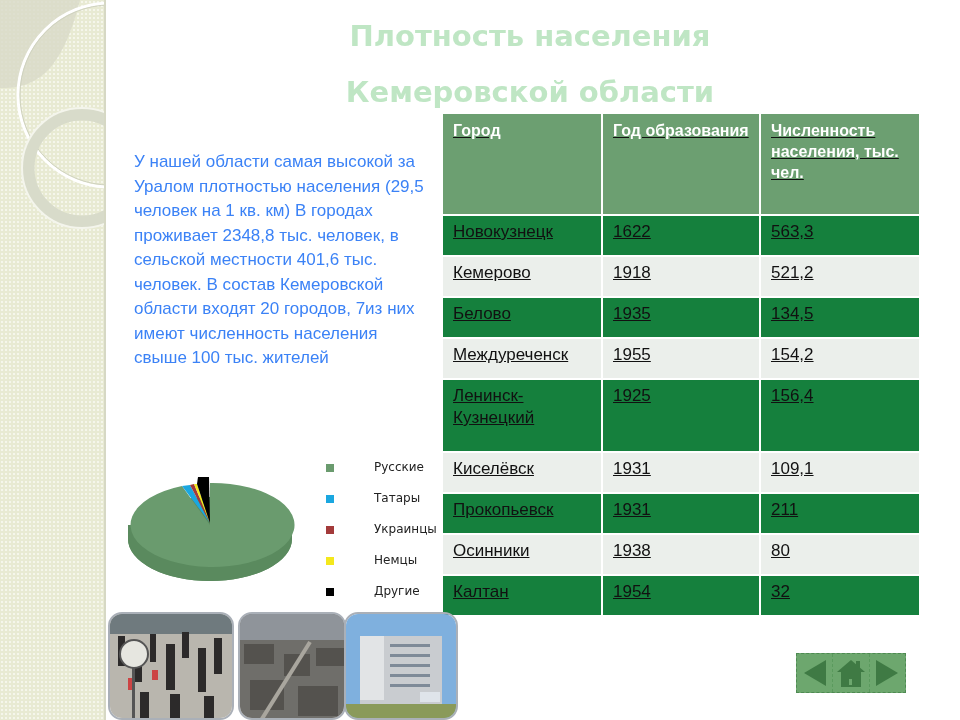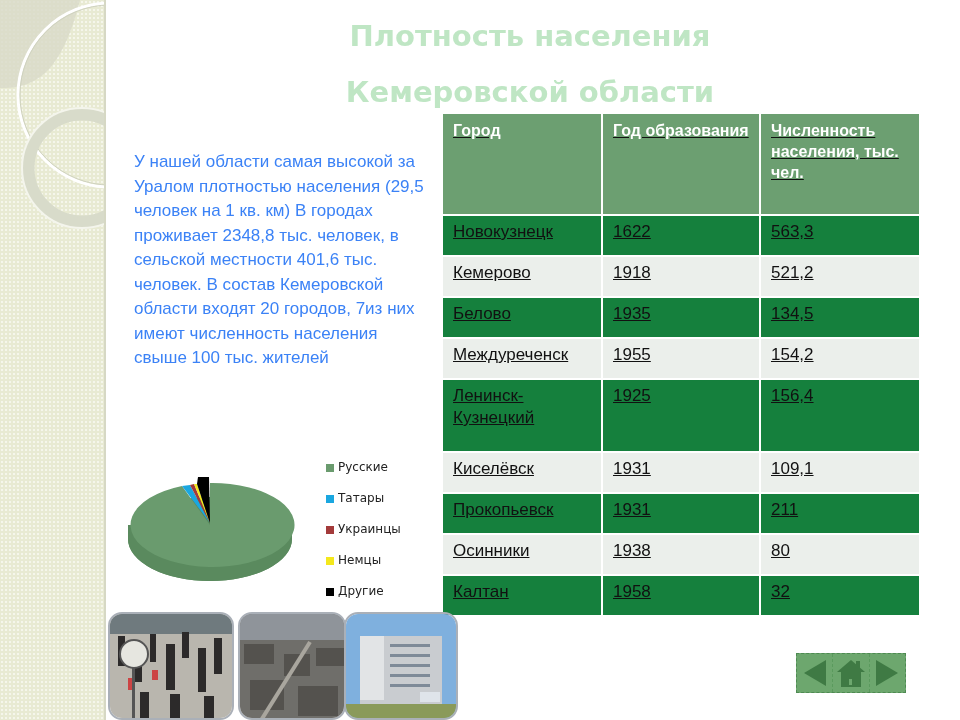--- a/index.html
+++ b/index.html
@@ -45,21 +45,21 @@
     }
     table.cities td { height: 28px; line-height: 22px; padding-top: 5px; }
     table.cities tr.odd td { background: #15803d; }
     table.cities tr.even td { background: #ebefeb; }
     table.cities tr.tall td { height: 60px; }
     .pie-wrap { position: absolute; left: 120px; top: 455px; width: 300px; height: 160px; }
     .legend {
       position: absolute; left: 326px; top: 460px;
       font-family: "DejaVu Sans", sans-serif; font-size: 12px; color: #222;
     }
-    .legend-item { height: 31px; display: flex; align-items: flex-start; }
+    .legend-item { height: 31px; display: flex; align-items: flex-start; gap: 36px; }
     .swatch { width: 8px; height: 8px; margin-right: 4px; margin-top: 4px; }
     .photos { position: absolute; left: 108px; top: 612px; height: 108px; }
     .photo {
       position: absolute; top: 0; height: 108px; border-radius: 14px; overflow: hidden;
       border: 2px solid #aab0b8; box-sizing: border-box;
     }
     .nav {
       position: absolute; left: 796px; top: 653px; width: 110px; height: 40px;
       background: #6da76e; border: 1px dashed #4e8a52; box-sizing: border-box;
       display: flex;
@@ -139,21 +139,21 @@
       <td>1931</td>
       <td>211</td>
     </tr>
     <tr class="even">
       <td>Осинники</td>
       <td>1938</td>
       <td>80</td>
     </tr>
     <tr class="odd">
       <td>Калтан</td>
-      <td>1958</td>
+      <td>1954</td>
       <td>32</td>
     </tr>
   </tbody>
 </table>
 
 <div class="pie-wrap">
   <svg width="300" height="160" viewBox="0 0 300 160">
 
     <path d="M8,70 L8,84 A82,42 0 0 0 172,84 L172,70 Z" fill="#5a8a5e"></path>
     <ellipse cx="90" cy="84" rx="82" ry="42" fill="#5a8a5e"></ellipse>

